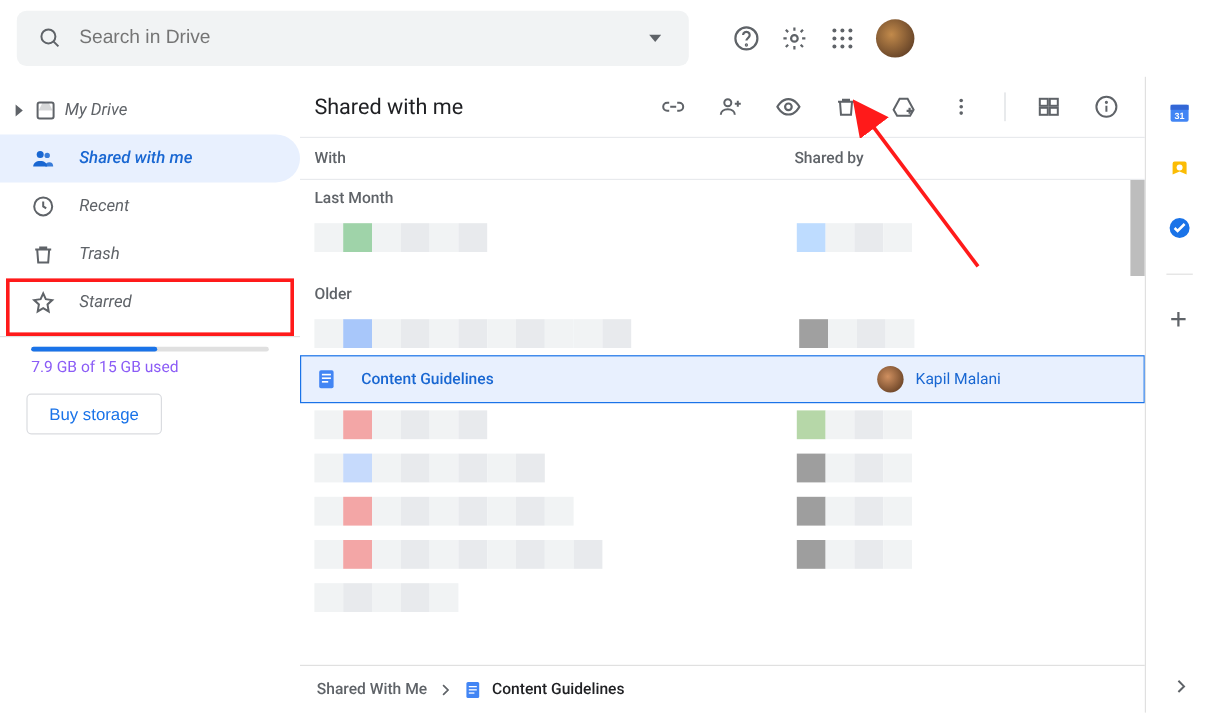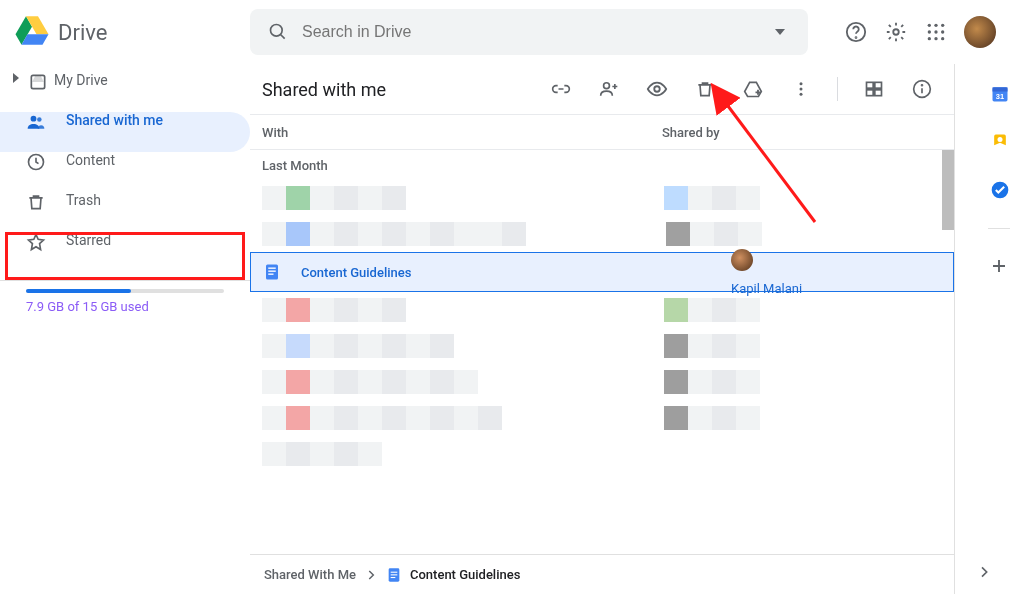--- a/index.html
+++ b/index.html
@@ -7,21 +7,21 @@
   .header { display: flex; align-items: center; height: 64px; padding: 0 14px; gap: 8px; }
   .logo-area { display: flex; align-items: center; gap: 8px; width: 228px; }
   .app-name { font-size: 22px; color: #5f6368; }
   .search { flex: 1; max-width: 560px; height: 46px; background: #f1f3f4; border-radius: 8px; display: flex; align-items: center; padding: 0 16px; gap: 12px; }
   .search-input { border: none; background: transparent; flex: 1; font-size: 16px; color: #5f6368; outline: none; }
   .hdr-right { display: flex; align-items: center; gap: 16px; padding-left: 28px; }
   .icon-btn { width: 24px; height: 24px; display: flex; align-items: center; justify-content: center; cursor: pointer; color: #5f6368; }
   .avatar { width: 32px; height: 32px; border-radius: 50%; background: radial-gradient(circle at 40% 40%, #c28a4b, #4a2e1d); }
   .sidebar { position: absolute; left: 0; top: 64px; bottom: 0; width: 250px; padding-top: 8px; }
   .new-btn { margin: 8px 0 16px 12px; height: 48px; padding: 0 22px 0 14px; border: none; background: #fff; border-radius: 24px; box-shadow: 0 1px 2px rgba(0,0,0,0.2), 0 1px 3px rgba(0,0,0,0.1); display: inline-flex; align-items: center; gap: 12px; cursor: pointer; font-size: 14px; color: #3c4043; }
-  .nav-item { display: flex; align-items: flex-start; height: 40px; padding: 0 0 0 26px; gap: 20px; cursor: pointer; color: #5f6368; border-radius: 0 20px 20px 0; }
+  .nav-item { display: flex; align-items: center; height: 40px; padding: 0 0 0 26px; gap: 20px; cursor: pointer; color: #5f6368; border-radius: 0 20px 20px 0; font-style: italic; }
   .nav-item.active { background: #e8f0fe; color: #1967d2; font-weight: 500; }
   .nav-item .ico { width: 20px; height: 20px; display:flex; align-items:center; justify-content:center; }
   .nav-divider { border: none; border-top: 1px solid #e0e0e0; margin: 8px 0; }
   .nav-item.indent { padding-left: 10px; gap: 6px; }
   .storage-bar { margin: 6px 26px 6px 26px; height: 4px; background: #e0e0e0; border-radius: 2px; position:relative; }
   .storage-bar > div { position:absolute; left:0; top:0; bottom:0; width: 53%; background: #1a73e8; border-radius: 2px; }
   .storage-text { margin: 4px 26px; font-size: 13px; color: #8b5cf6; }
   .buy-btn { margin: 10px 0 0 22px; padding: 8px 18px; border: 1px solid #dadce0; background: #fff; color: #1a73e8; font-size: 14px; border-radius: 4px; cursor: pointer; font-weight: 500;}
   .red-box { position:absolute; border: 3px solid #ff1a1a; pointer-events:none; left: 5px; top: 232px; width: 240px; height: 48px; }
   .main { position: absolute; left: 250px; top: 64px; bottom: 0; right: 55px; border-right: 1px solid #e0e0e0; display: flex; flex-direction: column; }
@@ -34,45 +34,35 @@
   .file-area { flex: 1; overflow-y: auto; position: relative; }
   .section-hdr { height: 30px; padding: 8px 12px 0 12px; font-size: 13px; color: #5f6368; font-weight: 500; }
   .pixel-row { height: 36px; display: flex; align-items: center; padding-left: 12px; }
   .pixel-row .blocks { display: flex; gap: 0; }
   .blk { width: 24px; height: 24px; background: #f1f3f4; }
   .file-row { height: 40px; display: flex; align-items: center; padding: 0 12px; border-top: 1px solid #e8eaed; border-bottom: 1px solid #e8eaed; }
   .file-row.selected { background: #e8f0fe; border: 1px solid #1a73e8; }
   .file-row .file-ico { width: 20px; margin-right: 18px; }
   .file-row .file-name { flex: 1; font-size: 13px; font-weight: 500; }
   .file-row.selected .file-name, .file-row.selected { color: #1967d2; }
-  .shared-by { width: 210px; display: flex; gap: 10px; font-size: 13px; flex-direction: column; }
+  .shared-by { width: 210px; display: flex; align-items: center; gap: 10px; font-size: 13px; }
   .mini-av { width: 22px; height: 22px; border-radius: 50%; background: radial-gradient(circle at 40% 40%, #d09060, #503018); }
   .scroll-thumb { position: absolute; right: 0; top: 0; width: 12px; height: 80px; background: #bdbdbd; }
   .breadcrumb { height: 40px; border-top: 1px solid #e0e0e0; display: flex; align-items: center; padding: 0 14px; gap: 8px; font-size: 13px; font-weight: 500; color: #5f6368; }
-  .right-panel { position: absolute; right: 0; top: 64px; bottom: 0; width: 55px; display: flex; flex-direction: column; align-items: flex-end; padding-top: 20px; gap: 28px; border-top: 0; }
+  .right-panel { position: absolute; right: 0; top: 64px; bottom: 0; width: 55px; display: flex; flex-direction: column; align-items: center; padding-top: 20px; gap: 28px; border-top: 0; }
   .rp-icon { width: 20px; height: 20px; cursor: pointer; }
   .rp-divider { width: 22px; height: 1px; background: #e0e0e0; }
   .arrow { position: absolute; pointer-events: none; }
   .expand-chevron { position: absolute; right: 18px; bottom: 14px; color: #5f6368; cursor:pointer;}
   svg { display: block; }
 </style>
 </head>
 <body>
 
 <div class="header">
-  <div class="logo-area">
-    <span>
-      <svg width="36" height="36" viewBox="0 0 48 48">
-          <path fill="#0f9d58" d="M16 3 L2 27 L10 41 L24 17 Z"></path>
-          <path fill="#ffcd40" d="M16 3 L32 3 L46 27 L30 27 Z"></path>
-          <path fill="#4285f4" d="M10 41 L38 41 L46 27 L18 27 Z"></path>
-        </svg>
-    </span>
-    <span class="app-name">Drive</span>
-  </div>
   <div class="search">
     <span class="icon-btn">
       <svg width="20" height="20" viewBox="0 0 24 24" fill="none" stroke="#5f6368" stroke-width="2">
           <circle cx="10" cy="10" r="7"></circle>
           <line x1="20" y1="20" x2="15" y2="15"></line>
         </svg>
     </span>
     <input class="search-input" placeholder="Search in Drive" style="">
     <span class="icon-btn">
       <svg width="12" height="12" viewBox="0 0 12 12">
@@ -138,21 +128,21 @@
       </span>
     <span>Shared with me</span>
   </div>
   <div class="nav-item">
     <span class="ico">
         <svg width="20" height="20" viewBox="0 0 24 24" fill="none" stroke="#5f6368" stroke-width="2">
           <circle cx="12" cy="12" r="9"></circle>
           <path d="M12 7v5l3 2"></path>
         </svg>
       </span>
-    <span>Content</span>
+    <span>Recent</span>
   </div>
   <div class="nav-item">
     <span class="ico">
         <svg width="20" height="20" viewBox="0 0 24 24" fill="none" stroke="#5f6368" stroke-width="2">
           <path d="M4 7h16M9 7V5h6v2M6 7l1 13h10l1-13"></path>
         </svg>
       </span>
     <span>Trash</span>
   </div>
   <div class="nav-item">
@@ -163,20 +153,21 @@
       </span>
     <span>Starred</span>
   </div>
 
   <hr class="nav-divider">
 
   <div class="storage-bar">
       <div></div>
     </div>
   <div class="storage-text">7.9 GB of 15 GB used</div>
+  <button class="buy-btn">Buy storage</button>
 </div>
 <div class="red-box"></div>
 
 <div class="main">
   <div class="view-header">
     <div class="view-title">Shared with me</div>
     <div class="toolbar">
       <span class="icon-btn">
           <svg width="20" height="20" viewBox="0 0 24 24" fill="none" stroke="#5f6368" stroke-width="2">
             <path d="M9 12h6M8 8H6a4 4 0 0 0 0 8h2M16 8h2a4 4 0 0 1 0 8h-2"></path>
@@ -251,20 +242,21 @@
         </div>
       <div style="width:258px;"></div>
       <div class="blocks">
           <div class="blk" style="background:#bedcff"></div>
           <div class="blk"></div>
           <div class="blk" style="background:#e8eaed"></div>
           <div class="blk"></div>
         </div>
     </div>
 
+    <div class="section-hdr" style="margin-top:14px;">Older</div>
     <div class="pixel-row">
       <div class="blocks">
           <div class="blk"></div>
           <div class="blk" style="background:#a8c7fa"></div>
           <div class="blk"></div>
           <div class="blk" style="background:#e8eaed"></div>
           <div class="blk"></div>
           <div class="blk" style="background:#e8eaed"></div>
           <div class="blk"></div>
           <div class="blk" style="background:#e8eaed"></div>

